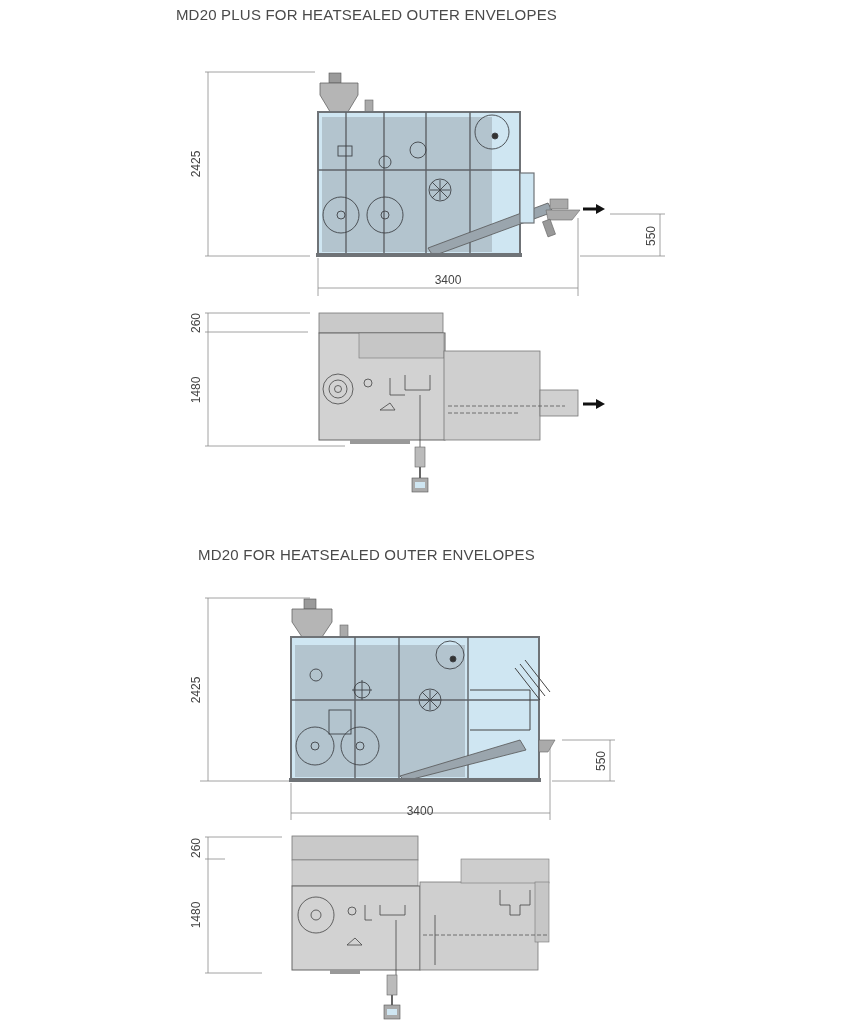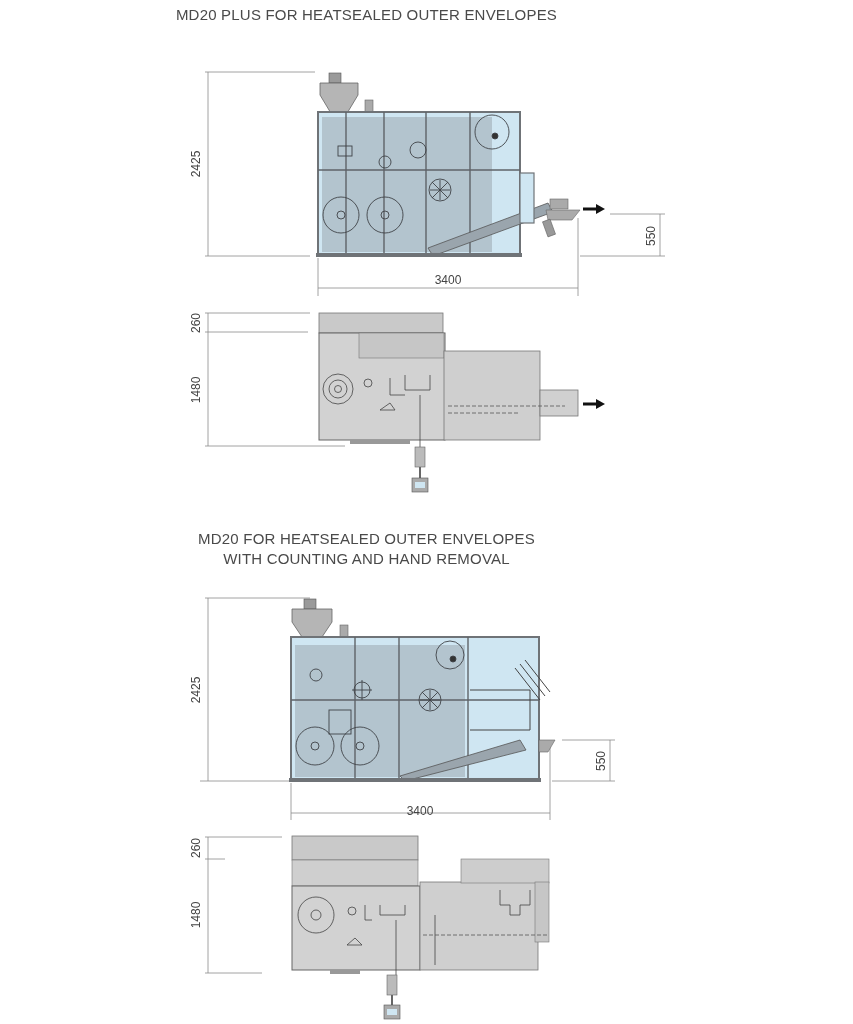--- a/index.html
+++ b/index.html
@@ -10,23 +10,22 @@
   .title span { display: block; }
   svg { position: absolute; left: 0; top: 0; }
   .dim-text { font-family: "Liberation Sans", sans-serif; font-size: 12px; fill: #444; }
 </style>
 </head>
 <body>
 
 <div class="title" style="top:5px;">
   <span>MD20 PLUS FOR HEATSEALED OUTER ENVELOPES</span>
 </div>
-<div class="title" style="top:529px;">
+<div class="title" style="top:545px;">
   <span>MD20 FOR HEATSEALED OUTER ENVELOPES</span>
-  <span>WITH COUNTING AND HAND REMOVAL</span>
 </div>
 
 <svg width="853" height="1024" viewBox="0 0 853 1024">
   <defs>
     <marker id="tick" markerWidth="6" markerHeight="6" refX="3" refY="3" orient="auto">
       <line x1="3" y1="0" x2="3" y2="6" stroke="#8a8a8a" stroke-width="1"></line>
     </marker>
   </defs>
 
   <g>

